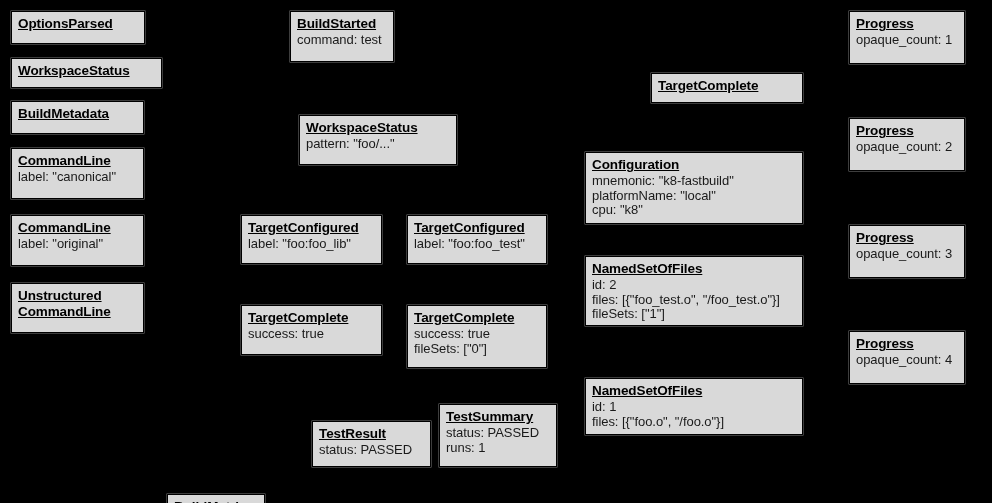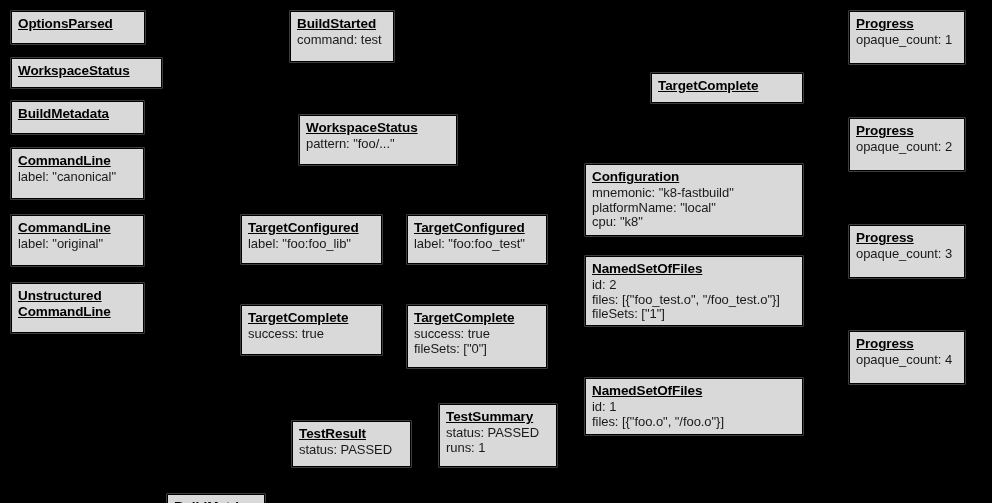--- a/index.html
+++ b/index.html
@@ -116,37 +116,37 @@
         <span class="attr">success: true</span>
       </span>
     </div>
     <div class="node" style="left: 407px; top: 305px; width: 140px; height: 63px;">
       <span class="node-title">TargetComplete</span>
       <span class="node-attrs">
         <span class="attr">success: true</span>
         <span class="attr">fileSets: ["0"]</span>
       </span>
     </div>
-    <div class="node" style="left: 292px; top: 421px; width: 119px; height: 46px;">
+    <div class="node" style="left: 312px; top: 421px; width: 119px; height: 46px;">
       <span class="node-title">TestResult</span>
       <span class="node-attrs">
         <span class="attr">status: PASSED</span>
       </span>
     </div>
     <div class="node" style="left: 439px; top: 404px; width: 118px; height: 63px;">
       <span class="node-title">TestSummary</span>
       <span class="node-attrs">
         <span class="attr">status: PASSED</span>
         <span class="attr">runs: 1</span>
       </span>
     </div>
     <div class="node" style="left: 651px; top: 73px; width: 152px; height: 30px;">
       <span class="node-title">TargetComplete</span>
     </div>
-    <div class="node" style="left: 585px; top: 164px; width: 218px; height: 72px;">
+    <div class="node" style="left: 585px; top: 152px; width: 218px; height: 72px;">
       <span class="node-title">Configuration</span>
       <span class="node-attrs">
         <span class="attr">mnemonic: "k8-fastbuild"</span>
         <span class="attr">platformName: "local"</span>
         <span class="attr">cpu: "k8"</span>
       </span>
     </div>
     <div class="node" style="left: 585px; top: 256px; width: 218px; height: 70px;">
       <span class="node-title">NamedSetOfFiles</span>
       <span class="node-attrs">

